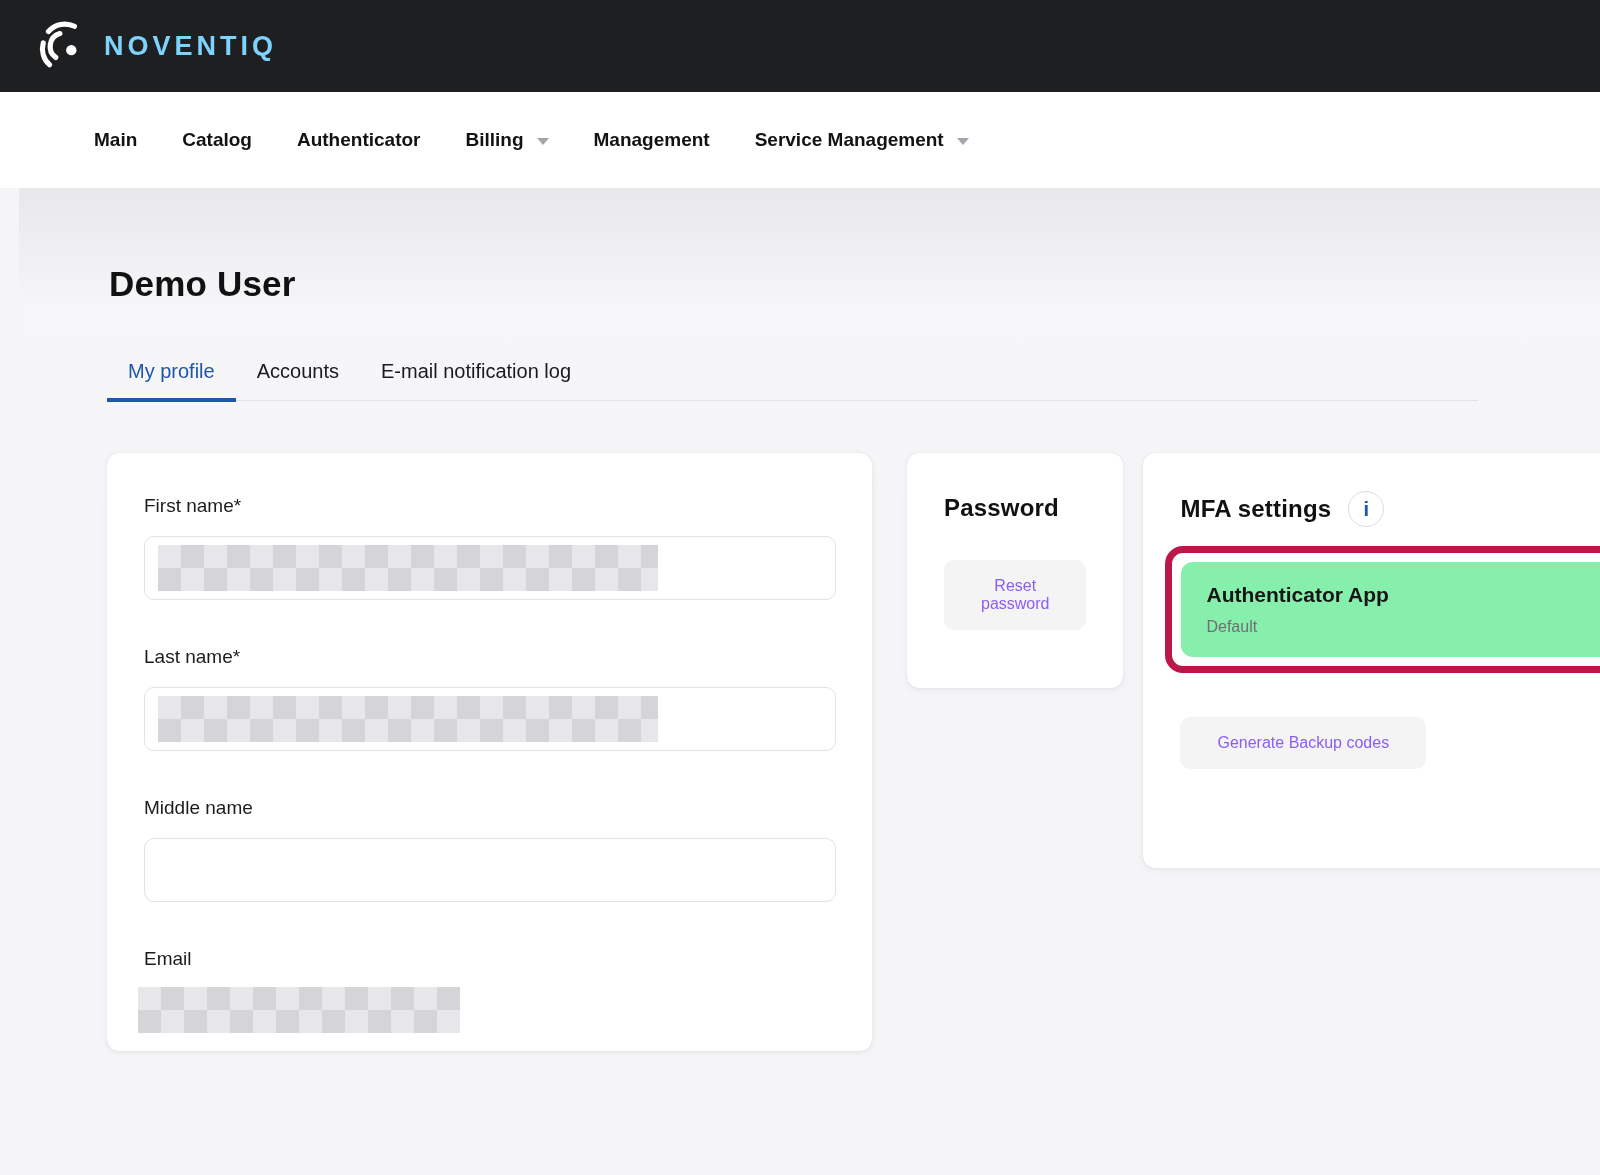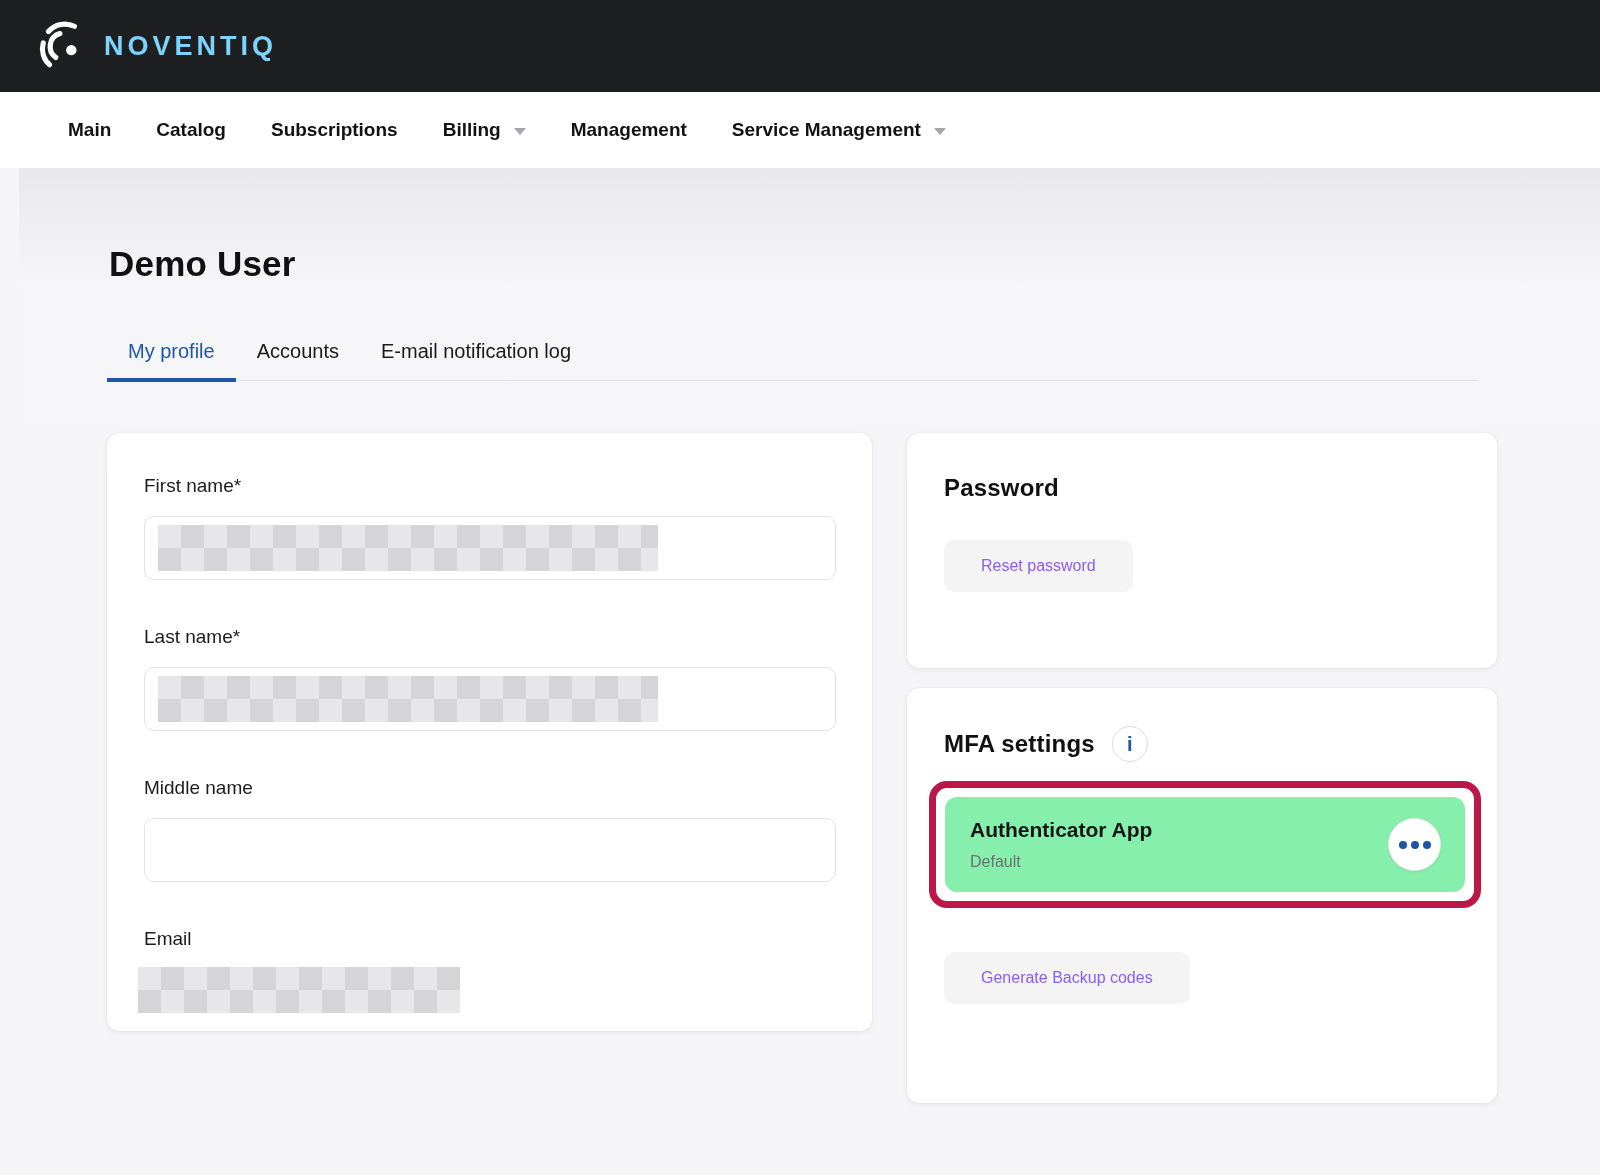--- a/index.html
+++ b/index.html
@@ -22,25 +22,25 @@
   .brand-icon { width: 54px; height: 54px; display: block; }
   .brand-name {
     color: #7dd3fc;
     font-size: 27px;
     font-weight: bold;
     letter-spacing: 4px;
   }
 
   
   .main-nav {
-    height: 76px;
-    background: #ffffff;
-    display: flex;
-    align-items: center;
-    padding-left: 68px;
+    height: 96px;
+    background: #ffffff;
+    display: flex;
+    align-items: center;
+    padding-left: 94px;
     gap: 45px;
   }
   .nav-item {
     display: flex;
     align-items: center;
     gap: 13px;
     font-size: 19px;
     font-weight: bold;
     color: #121212;
     cursor: pointer;
@@ -129,21 +129,21 @@
     background: repeating-conic-gradient(#d5d5d8 0% 25%, #e7e7ea 0% 50%);
     background-size: 46px 46px;
   }
   .redacted.in-input { width: 500px; }
   .redacted.email-block {
     width: 322px;
     margin: 17px 0 0 -6px;
   }
 
   
-  .right-col { display: flex; flex-direction: column; gap: 20px; width: 590px; }
+  .right-col { display: flex; flex-direction: row; gap: 20px; width: 590px; }
 
   .password-card {
     height: 235px;
     padding: 41px 37px 0 37px;
   }
   .card-title {
     font-size: 24px;
     font-weight: bold;
     color: #111111;
     letter-spacing: 0.2px;
@@ -244,21 +244,21 @@
 </header>
 
 <nav class="main-nav">
   <div class="nav-item">
     <span>Main</span>
   </div>
   <div class="nav-item">
     <span>Catalog</span>
   </div>
   <div class="nav-item">
-    <span>Subscriptions</span>
+    <span>Authenticator</span>
   </div>
   <div class="nav-item">
     <span>Billing</span>
     <span class="caret"></span>
   </div>
   <div class="nav-item">
     <span>Management</span>
   </div>
   <div class="nav-item">
     <span>Service Management</span>

